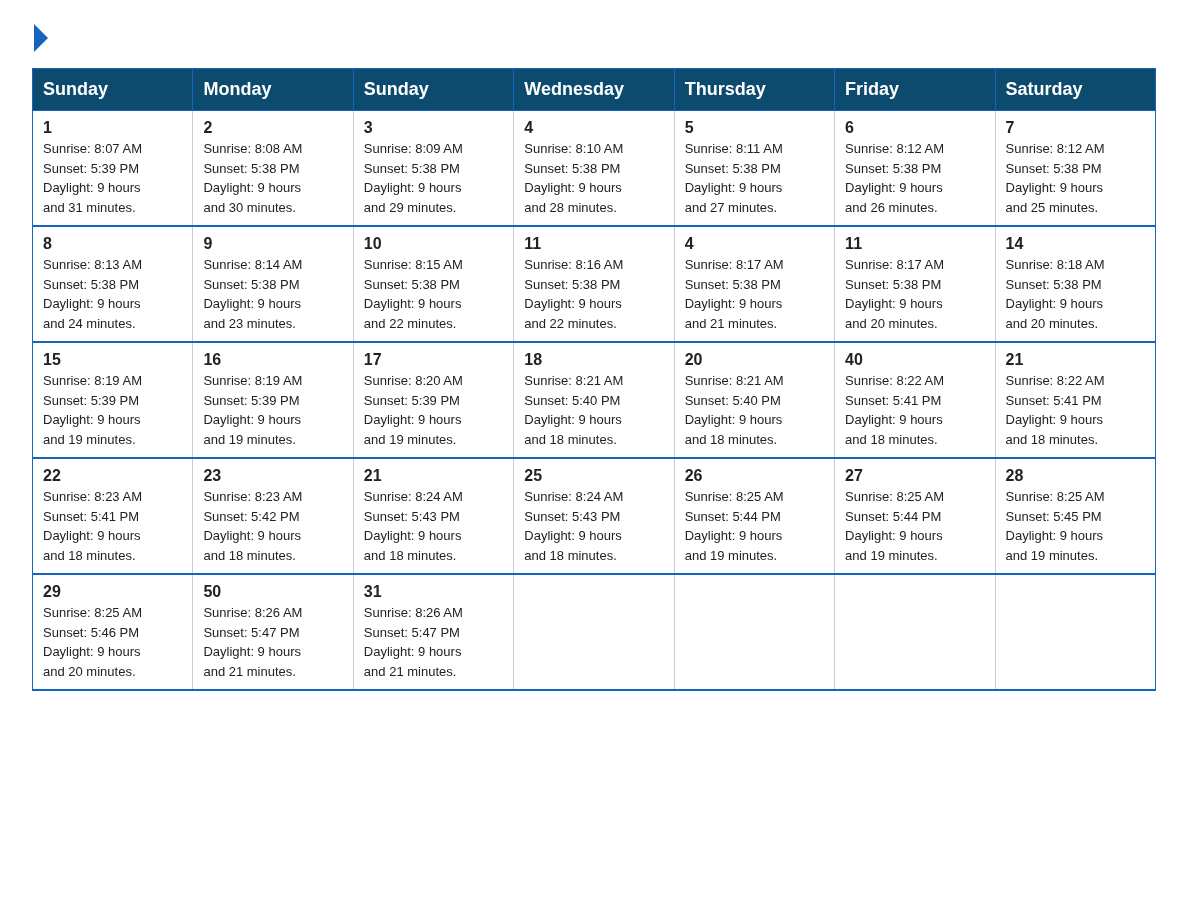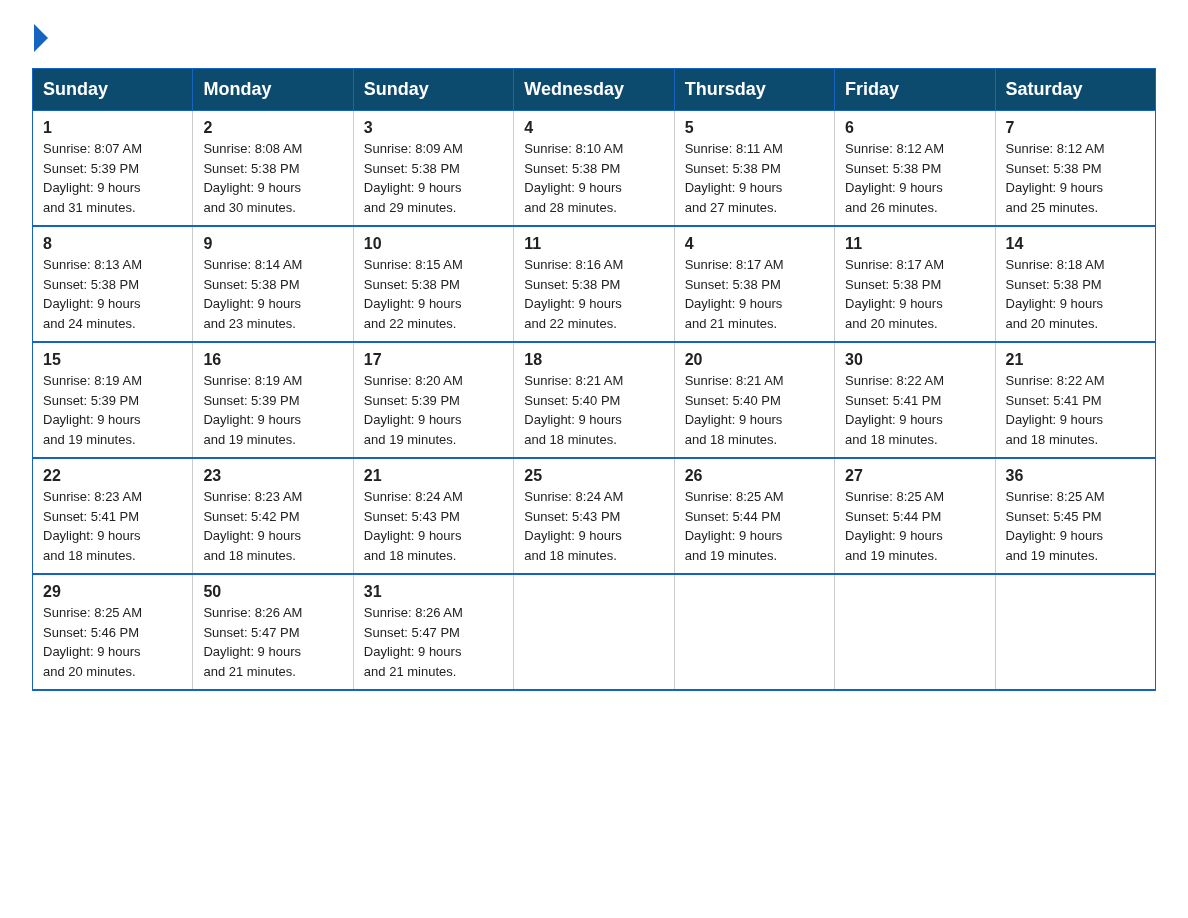--- a/index.html
+++ b/index.html
@@ -204,21 +204,21 @@
         </td>
         <td>
           <span class="day-number">18</span>
           <span class="day-info">Sunrise: 8:21 AM<br>Sunset: 5:40 PM<br>Daylight: 9 hours<br>and 18 minutes.</span>
         </td>
         <td>
           <span class="day-number">20</span>
           <span class="day-info">Sunrise: 8:21 AM<br>Sunset: 5:40 PM<br>Daylight: 9 hours<br>and 18 minutes.</span>
         </td>
         <td>
-          <span class="day-number">30</span>
+          <span class="day-number">40</span>
           <span class="day-info">Sunrise: 8:22 AM<br>Sunset: 5:41 PM<br>Daylight: 9 hours<br>and 18 minutes.</span>
         </td>
         <td>
           <span class="day-number">21</span>
           <span class="day-info">Sunrise: 8:22 AM<br>Sunset: 5:41 PM<br>Daylight: 9 hours<br>and 18 minutes.</span>
         </td>
       </tr>
       <tr>
         <td>
           <span class="day-number">22</span>
@@ -238,21 +238,21 @@
         </td>
         <td>
           <span class="day-number">26</span>
           <span class="day-info">Sunrise: 8:25 AM<br>Sunset: 5:44 PM<br>Daylight: 9 hours<br>and 19 minutes.</span>
         </td>
         <td>
           <span class="day-number">27</span>
           <span class="day-info">Sunrise: 8:25 AM<br>Sunset: 5:44 PM<br>Daylight: 9 hours<br>and 19 minutes.</span>
         </td>
         <td>
-          <span class="day-number">36</span>
+          <span class="day-number">28</span>
           <span class="day-info">Sunrise: 8:25 AM<br>Sunset: 5:45 PM<br>Daylight: 9 hours<br>and 19 minutes.</span>
         </td>
       </tr>
       <tr>
         <td>
           <span class="day-number">29</span>
           <span class="day-info">Sunrise: 8:25 AM<br>Sunset: 5:46 PM<br>Daylight: 9 hours<br>and 20 minutes.</span>
         </td>
         <td>
           <span class="day-number">50</span>

